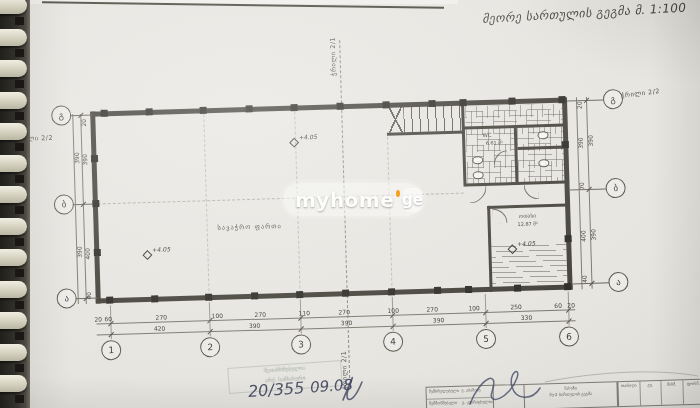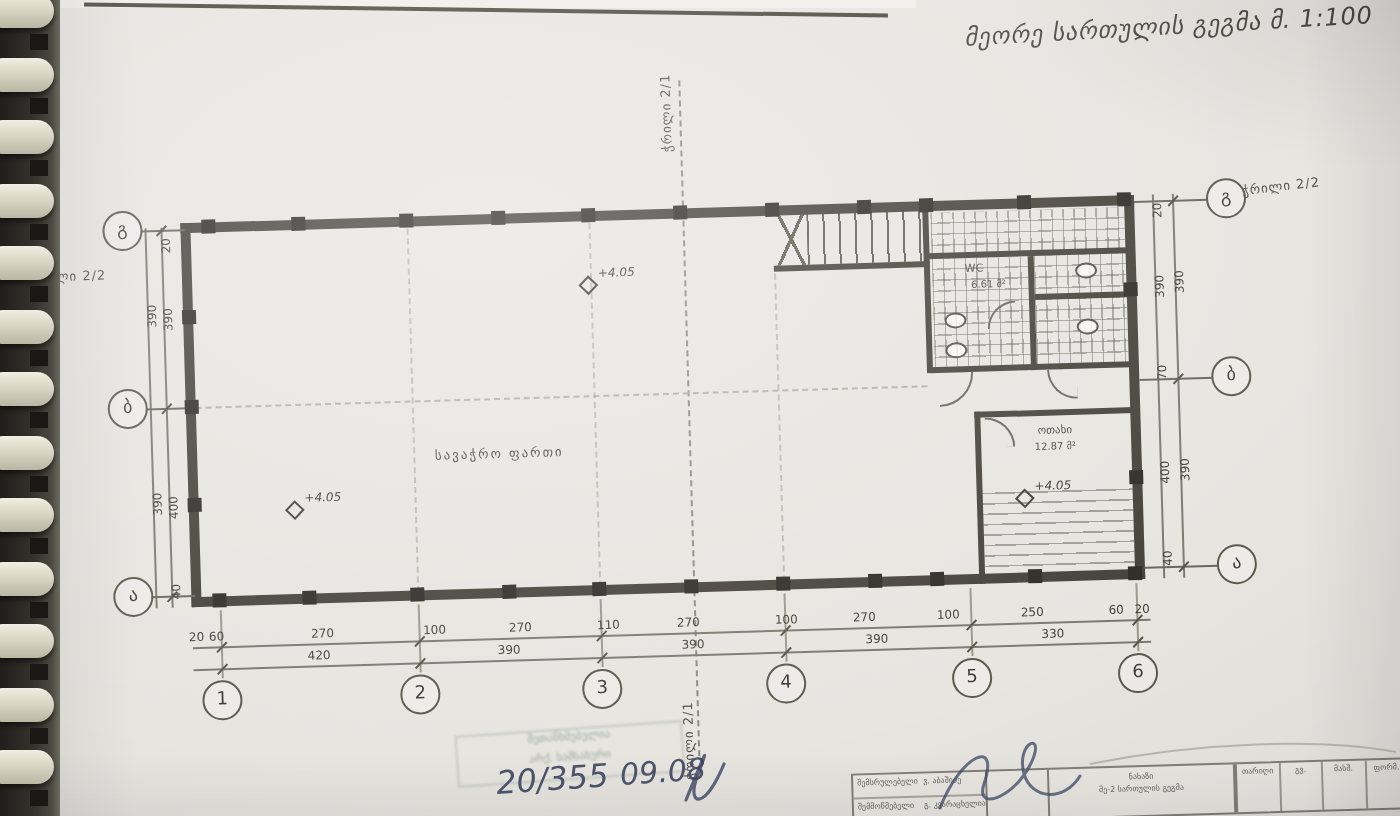--- a/index.html
+++ b/index.html
@@ -306,20 +306,25 @@
       <div class="ring" style="top: 280.5px;"></div>
       <div class="slot" style="top: 300.5px;"></div>
       <div class="ring" style="top: 312px;"></div>
       <div class="slot" style="top: 332px;"></div>
       <div class="ring" style="top: 343.5px;"></div>
       <div class="slot" style="top: 363.5px;"></div>
       <div class="ring" style="top: 375px;"></div>
       <div class="slot" style="top: 395px;"></div>
     </div>
 
+  <div id="wm">
+    <span class="brand">myhome</span>
+    <span class="dot"></span>
+    <span class="gebox">ge</span>
+  </div>
 
   <div id="stamp">
     <div>შეთანხმებულია</div>
     <div>არქ. სამსახური</div>
   </div>
   <div class="hand" style="left:248px;top:380px;font-size:16px;transform:rotate(-4deg);">20/355</div>
   <div class="hand" style="left:310px;top:377px;font-size:15px;transform:rotate(-4deg);">09.08</div>
 
   <svg width="700" height="408" style="position:absolute;left:0;top:0;z-index:46;pointer-events:none;">
     <path d="M343,400 C352,378 356,368 348,390 C344,402 352,406 362,382" fill="none" stroke="#3d4462" stroke-width="1.6" stroke-linecap="round" opacity="0.8"></path>

